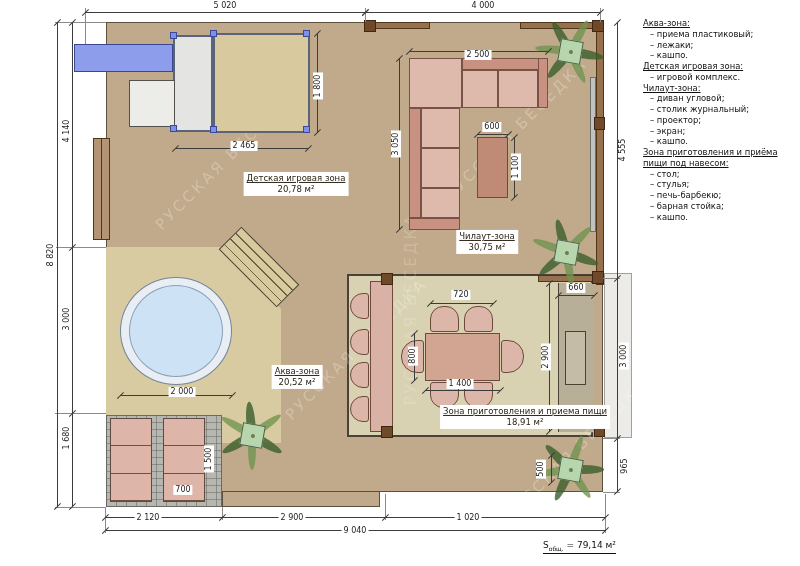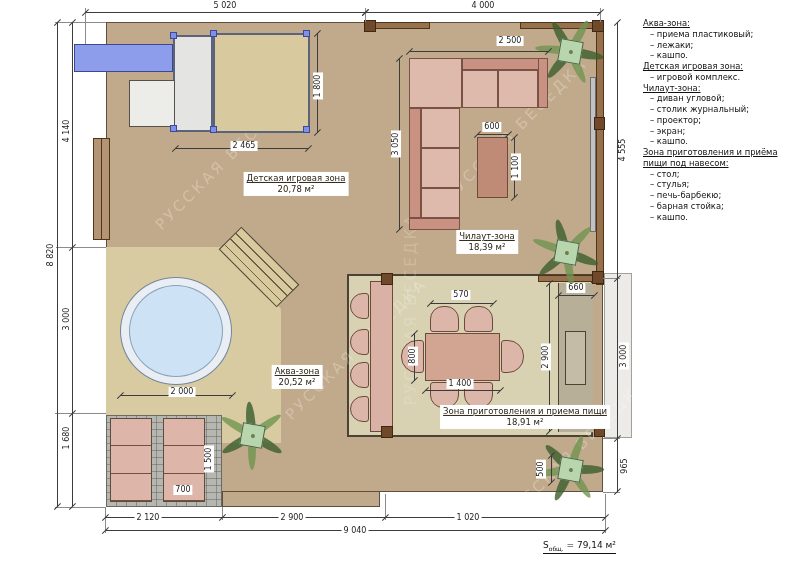--- a/index.html
+++ b/index.html
@@ -238,41 +238,41 @@
   <div class="lb lbr" style="left:67px;top:438px;">1 680</div>
   <div class="lb lbr" style="left:623px;top:150px;">4 555</div>
   <div class="lb lbr" style="left:624px;top:356px;">3 000</div>
   <div class="lb lbr" style="left:625px;top:466px;">965</div>
   <div class="lb" style="left:148px;top:518px;">2 120</div>
   <div class="lb" style="left:292px;top:518px;">2 900</div>
   <div class="lb" style="left:468px;top:518px;">1 020</div>
   <div class="lb" style="left:355px;top:531px;">9 040</div>
   <div class="lb" style="left:244px;top:146px;">2 465</div>
   <div class="lb lbr" style="left:318px;top:86px;">1 800</div>
-  <div class="lb" style="left:478px;top:41px;margin-left:32px;">2 500</div>
+  <div class="lb" style="left:478px;top:55px;">2 500</div>
   <div class="lb lbr" style="left:396px;top:144px;">3 050</div>
   <div class="lb" style="left:492px;top:127px;">600</div>
   <div class="lb lbr" style="left:516px;top:167px;">1 100</div>
-  <div class="lb" style="left:461px;top:295px;">570</div>
+  <div class="lb" style="left:461px;top:295px;">720</div>
   <div class="lb lbr" style="left:413px;top:356px;">800</div>
   <div class="lb" style="left:460px;top:384px;">1 400</div>
   <div class="lb lbr" style="left:546px;top:357px;">2 900</div>
   <div class="lb" style="left:576px;top:288px;">660</div>
   <div class="lb" style="left:182px;top:392px;">2 000</div>
   <div class="lb" style="left:183px;top:490px;">700</div>
   <div class="lb lbr" style="left:209px;top:459px;">1 500</div>
   <div class="lb lbr" style="left:541px;top:469px;">500</div>
 
   <div class="zl" style="left:296px;top:184px;">
     <span class="n">Детская игровая зона</span>
     <span>20,78 м²</span>
   </div>
   <div class="zl" style="left:487px;top:242px;">
     <span class="n">Чилаут-зона</span>
-    <span>18,39 м²</span>
+    <span>30,75 м²</span>
   </div>
   <div class="zl" style="left:297px;top:377px;">
     <span class="n">Аква-зона</span>
     <span>20,52 м²</span>
   </div>
   <div class="zl" style="left:525px;top:417px;">
     <span class="n">Зона приготовления и приема пищи</span>
     <span>18,91 м²</span>
   </div>
 

